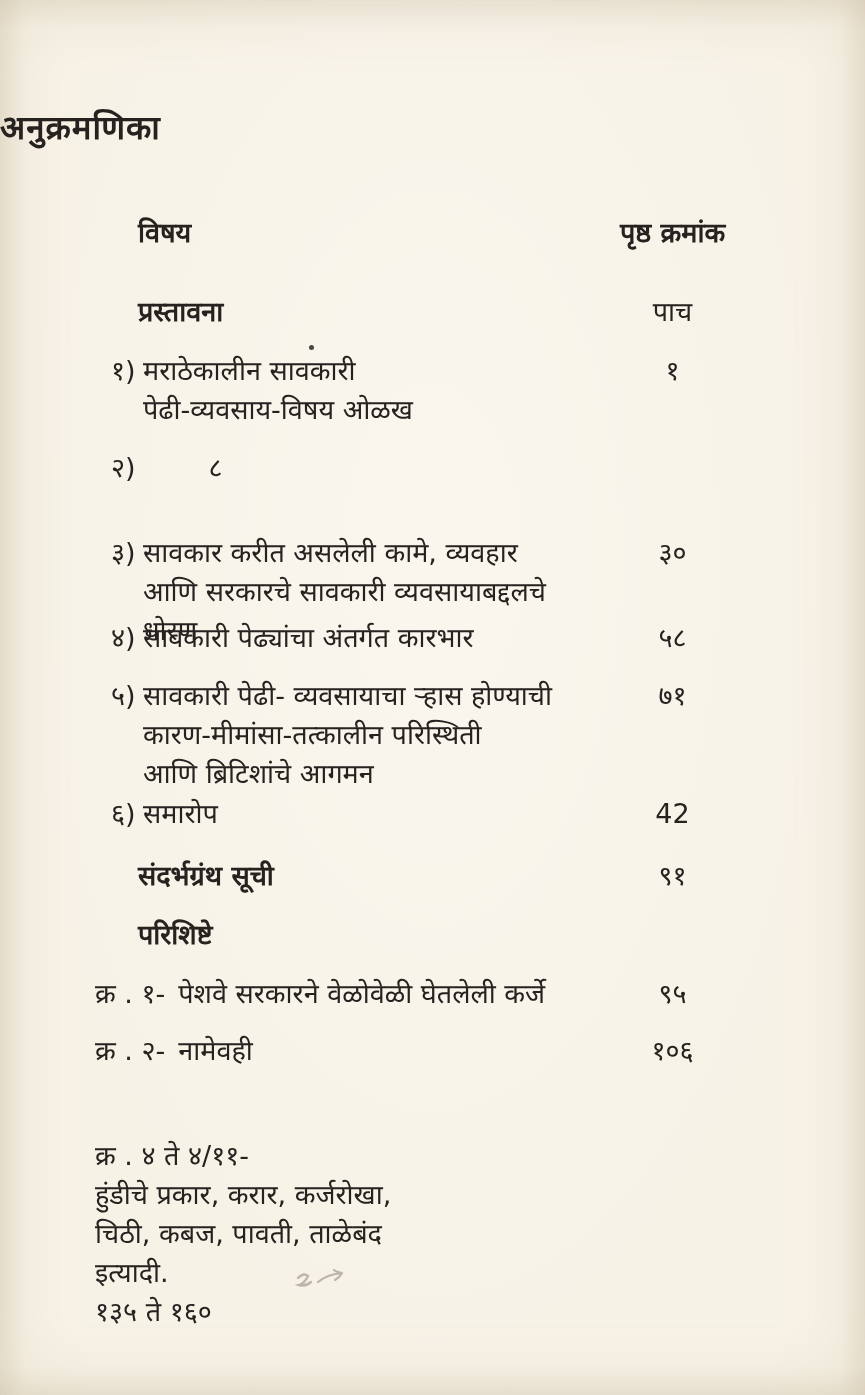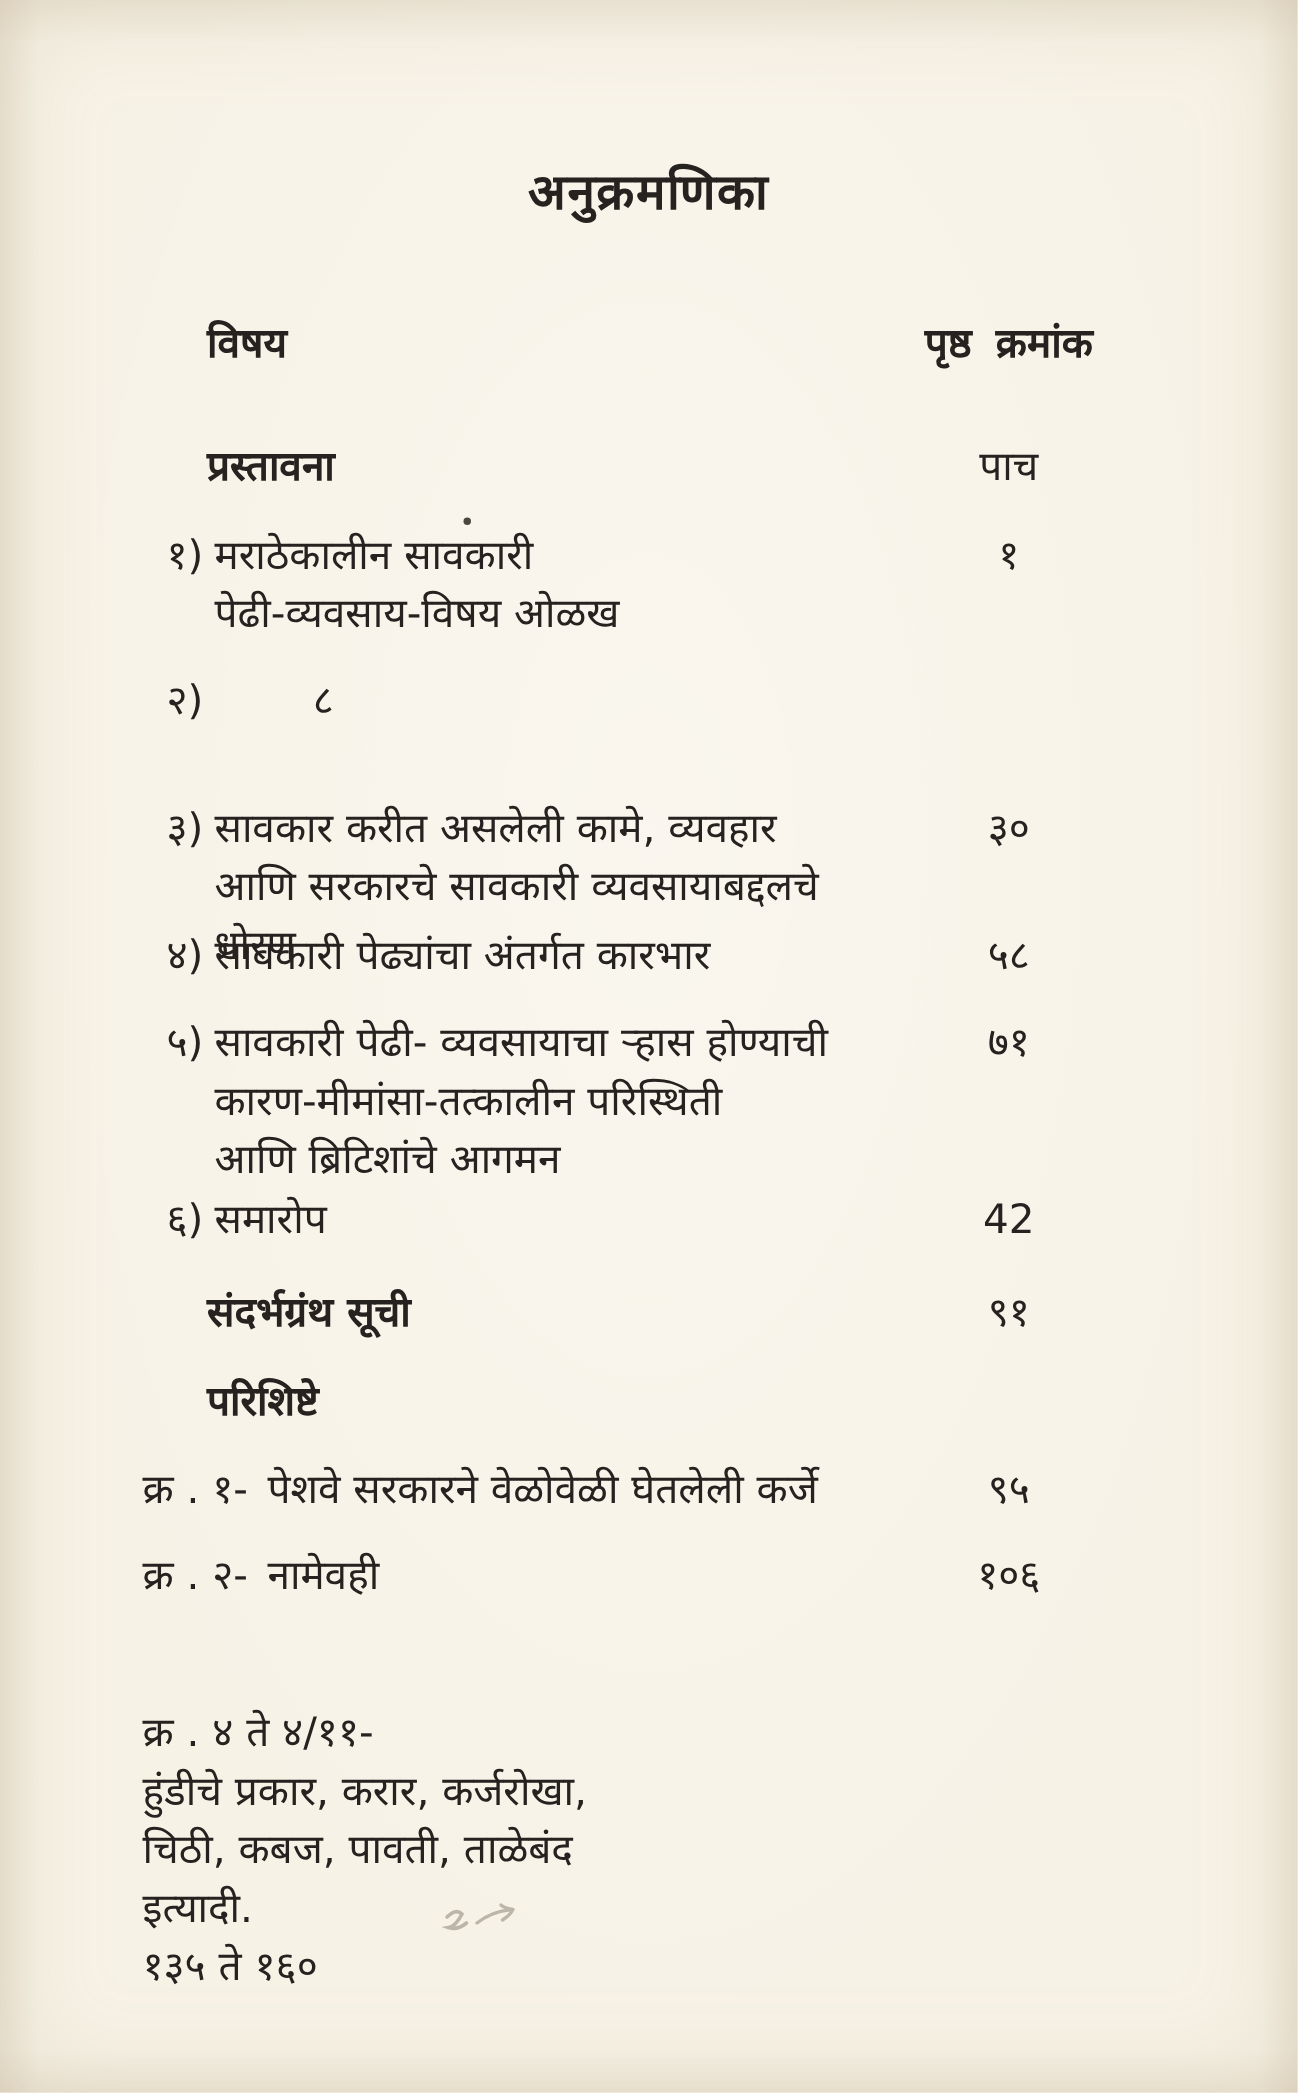--- a/index.html
+++ b/index.html
@@ -13,37 +13,37 @@
     background:#f7f2e6;
     background-image:
       radial-gradient(ellipse at 50% 40%, rgba(255,255,255,0.35), rgba(0,0,0,0) 70%),
       linear-gradient(90deg, rgba(190,170,140,0.18) 0, rgba(0,0,0,0) 3%, rgba(0,0,0,0) 97%, rgba(190,170,140,0.18) 100%),
       linear-gradient(180deg, rgba(190,170,140,0.15) 0, rgba(0,0,0,0) 2%, rgba(0,0,0,0) 98%, rgba(190,170,140,0.15) 100%);
     box-shadow:inset 0 0 70px rgba(170,150,115,0.22);
     color:#262220;
   }
   .title{
     position:absolute;top:104px;left:0;width:100%;
-    text-align:center;font-size:33px;font-weight:700;letter-spacing:1px;
+    text-align:left;font-size:33px;font-weight:700;letter-spacing:1px;
     margin:0;
   }
   .row{
     position:absolute;left:95px;right:120px;
     display:flex;align-items:flex-start;
     font-size:27px;line-height:39px;font-weight:500;
   }
   .bold{font-weight:700;}
   .indent{padding-left:43px;}
   .chnum{width:48px;padding-left:16px;box-sizing:border-box;flex:0 0 auto;}
   .appnum{flex:0 0 auto;margin-right:13px;white-space:nowrap;}
   .txt{flex:1 1 auto;}
   .txt .line{display:block;}
   .pg{flex:0 0 145px;text-align:center;white-space:nowrap;}
   
-  .r-header{top:213px;font-family:Liberation Mono, monospace;}
+  .r-header{top:213px;}
   .r-preface{top:292px;}
   .r-ch1{top:351px;}
   .r-ch2{top:448px;}
   .r-ch3{top:533px;}
   .r-ch4{top:618px;}
   .r-ch5{top:676px;}
   .r-ch6{top:794px;}
   .r-bib{top:856px;}
   .r-apph{top:915px;}
   .r-a1{top:974px;}

